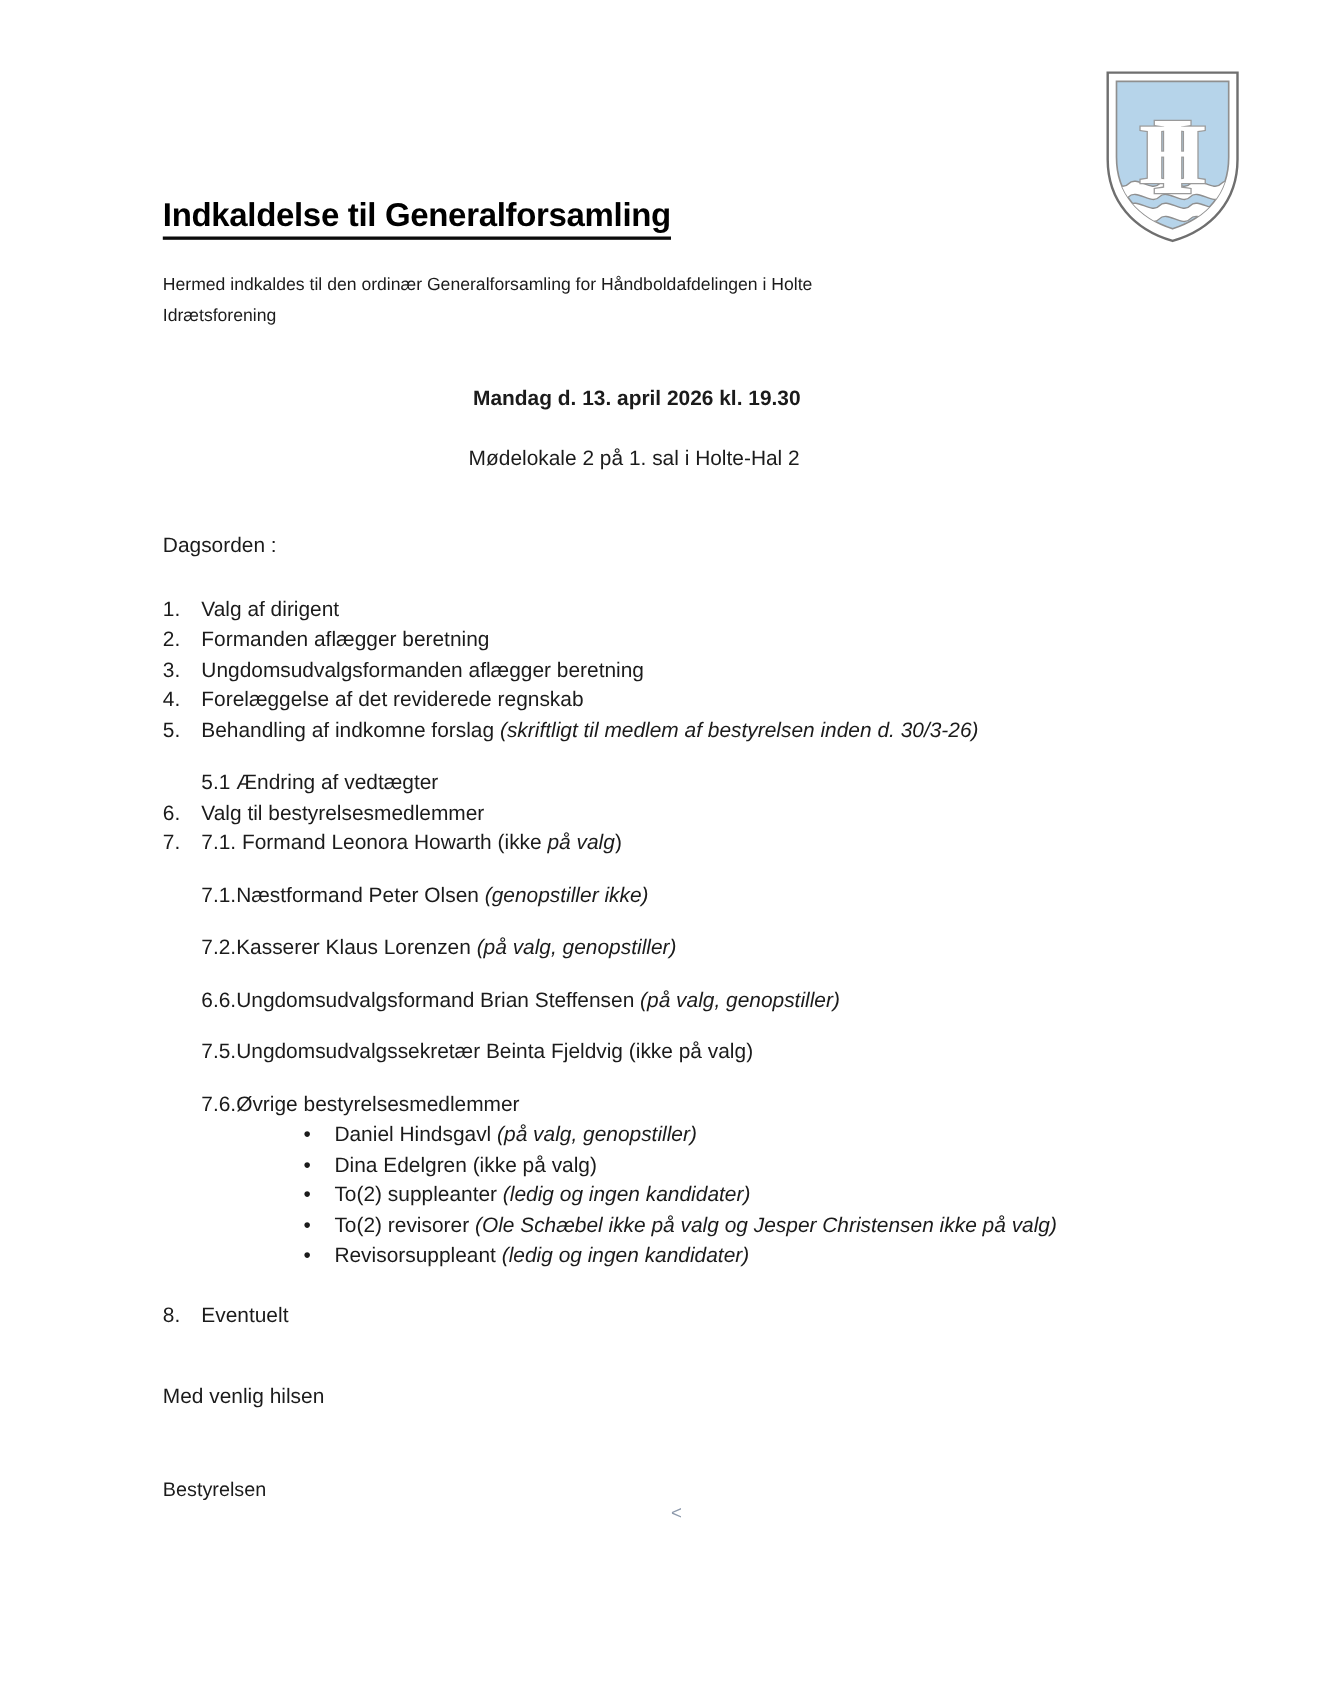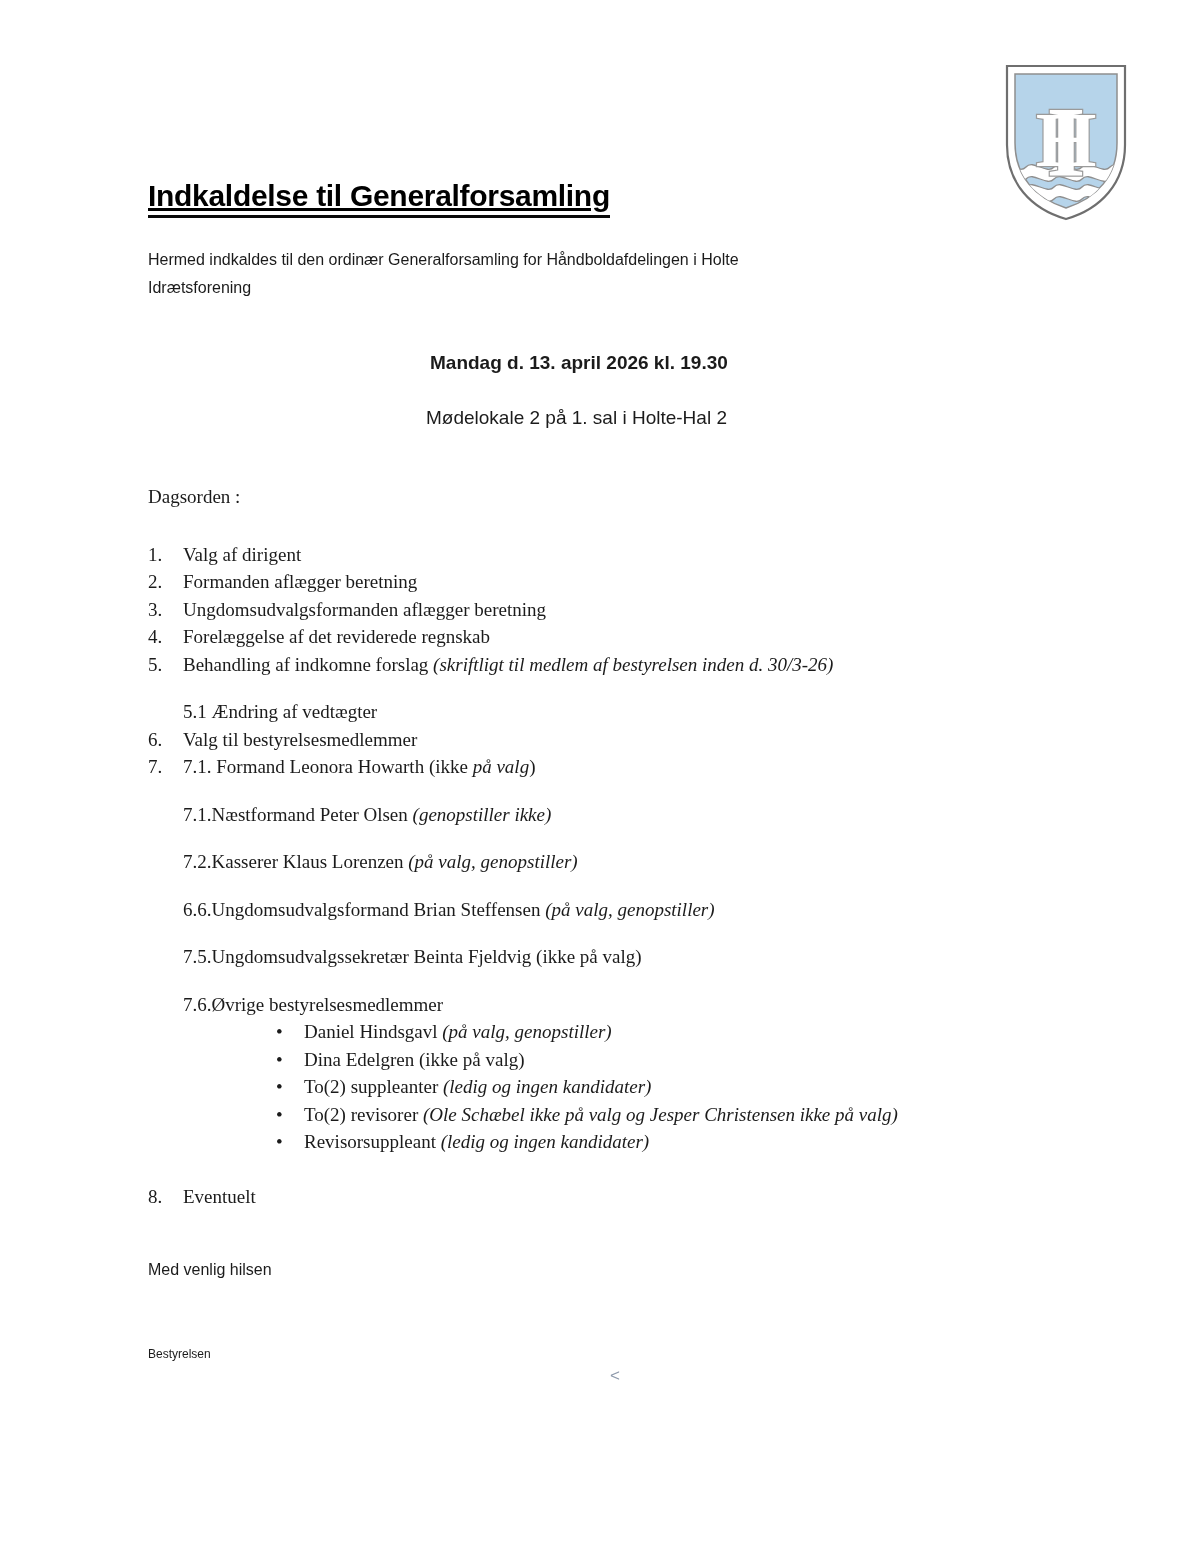--- a/index.html
+++ b/index.html
@@ -5,37 +5,37 @@
   html,body{margin:0;padding:0;}
   body{
     width:1200px;height:1551px;background:#ffffff;position:relative;
     font-family:"Liberation Sans",sans-serif;color:#1b1b1b;
     -webkit-font-smoothing:antialiased;
   }
   .abs{position:absolute;}
   #title{
     left:148px;top:178px;font-size:30px;font-weight:bold;color:#000;
     letter-spacing:-0.3px;line-height:36px;display:inline-block;
-    border-bottom:3px solid #0a0a0a;padding-bottom:1px;text-decoration:underline;
+    border-bottom:3px solid #0a0a0a;padding-bottom:1px;
   }
   #intro{left:148px;top:246px;width:612px;font-size:16px;line-height:27.5px;}
   #meet-date{left:430px;top:349px;font-size:19px;font-weight:bold;line-height:27.5px;}
   #meet-loc{left:426px;top:404px;font-size:19px;line-height:27.5px;}
-  #agenda{left:148px;top:483px;width:935px;font-size:19px;line-height:27.5px;font-family:Liberation Serif, serif;}
+  #agenda{left:148px;top:483px;width:935px;font-size:19px;line-height:27.5px;}
   #agenda-list{margin-top:30px;}
   .row{position:relative;}
   .row.gap{margin-top:27px;}
   .row .marker{position:absolute;left:0;top:0;}
   .row.b .marker{left:128px;}
   .txt.p0{padding-left:35px;}
   .txt.p1{padding-left:35px;margin-top:20px;}
   .txt.p2{padding-left:156px;}
   .it{font-style:italic;}
-  #closing{left:148px;top:1256px;font-size:16px;line-height:27.5px;}
-  #signature{left:148px;top:1341px;font-size:12px;line-height:27.5px;}
+  #closing{left:148px;top:1256px;font-size:19px;line-height:27.5px;}
+  #signature{left:148px;top:1341px;font-size:18px;line-height:27.5px;}
   #stray{left:610px;top:1366px;font-size:17px;color:#8d99ab;line-height:20px;}
   #logo{left:1004px;top:63px;width:124px;height:160px;}
 </style>
 </head>
 <body>
 
 <svg id="logo" class="abs" viewBox="0 0 124 160" xmlns="http://www.w3.org/2000/svg">
   <defs>
     <clipPath id="innerClip">
       <path d="M11,11 H113 V80 C113,113 93,135 62,145 C31,135 11,113 11,80 Z"></path>

